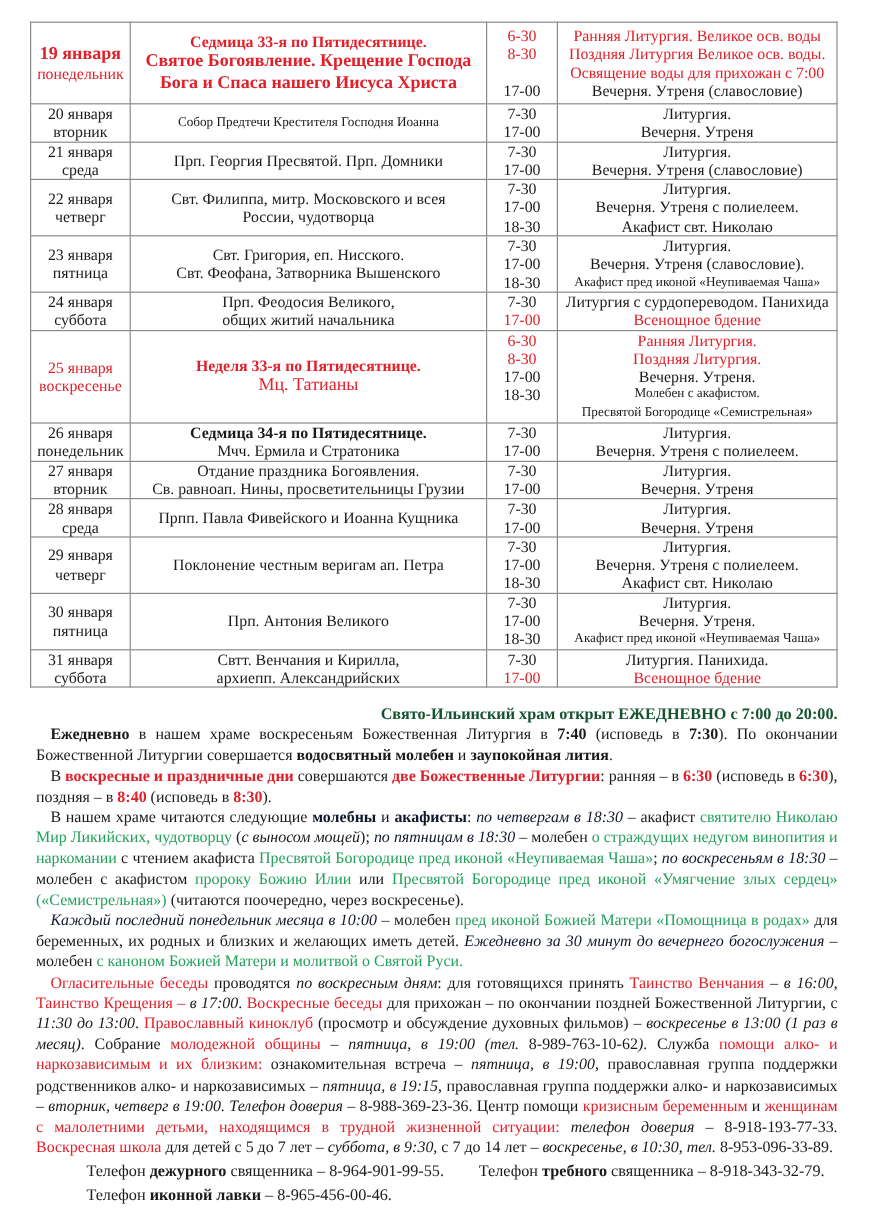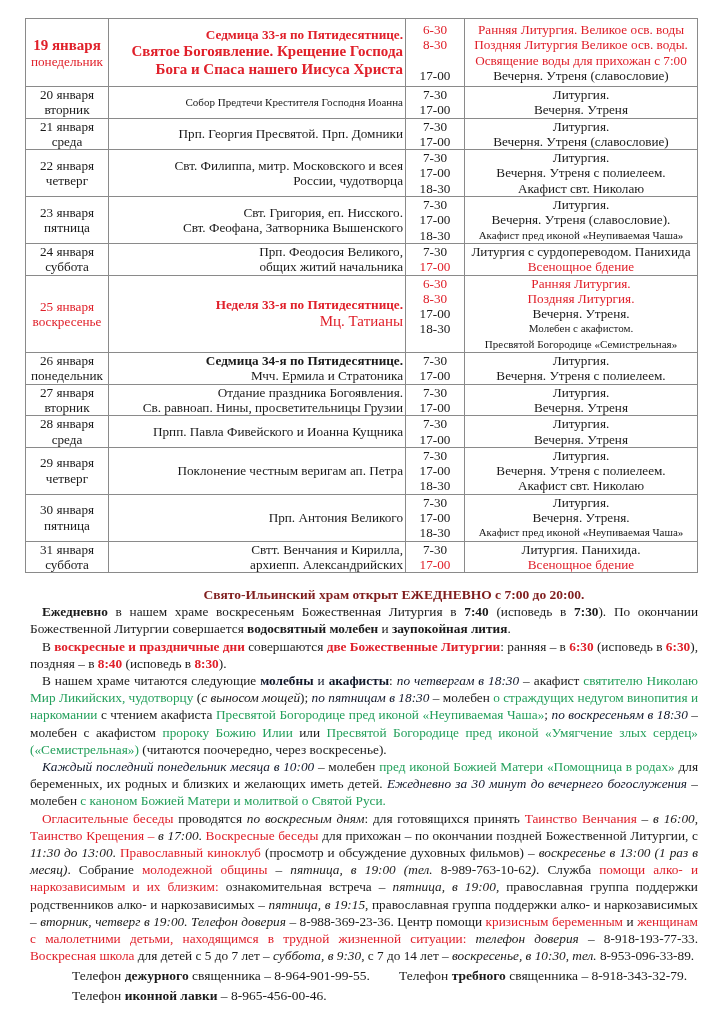--- a/index.html
+++ b/index.html
@@ -2,32 +2,32 @@
 <html><head>
 <meta charset="utf-8">
 <style>
   html, body { margin:0; padding:0; background:#ffffff; }
   body { width:724px; height:1024px; overflow:hidden; position:relative;
          font-family:"Liberation Serif", serif; color:#1a1a1a; }
   .sched { position:absolute; left:25px; top:18px; width:673px; border-collapse:collapse;
            font-size:13.2px; line-height:15.3px; }
   .sched td { border:1.5px solid #8a8a8a; text-align:center; vertical-align:middle; padding:0 2px; }
   .sched td.c-date { width:78px;margin-left:36px; }
-  .sched td.c-saint { width:292px;text-align:right; }
+  .sched td.c-saint { width:292px; }
   .sched td.c-time { width:54px; }
   .sched td.c-svc { }
   .red { color:#e0202a; }
   .b { font-weight:bold; }
   .i { }
   .big { font-size:15px; line-height:18px; }
   .sm { font-size:11px; }
   .line { display:block; white-space:nowrap; }
   .notes { position:absolute; left:30px; top:586px; width:668px; font-size:13.3px; line-height:17.2px; text-align:justify; }
   .notes p { margin:0; text-indent:12px; }
-  .open { text-align:center; text-indent:0 !important; color:#7f1d1d; font-weight:bold; font-size:13.5px; padding-left:60px; }
+  .open { text-align:right; text-indent:0 !important; color:#14532d; font-weight:bold; font-size:13.5px; padding-left:60px; }
   .blue { color:#0f172a; }
   .green { color:#24a05c; }
   .phones { margin-top:2px; }
   .phones .row { display:flex; text-indent:0; padding-left:14px; height:20px; line-height:20px; font-size:13.5px; }
   .phones .row span.cell { width:327px;margin-left:28px; }
 </style>
 </head>
 <body>
 
 <table class="sched">

